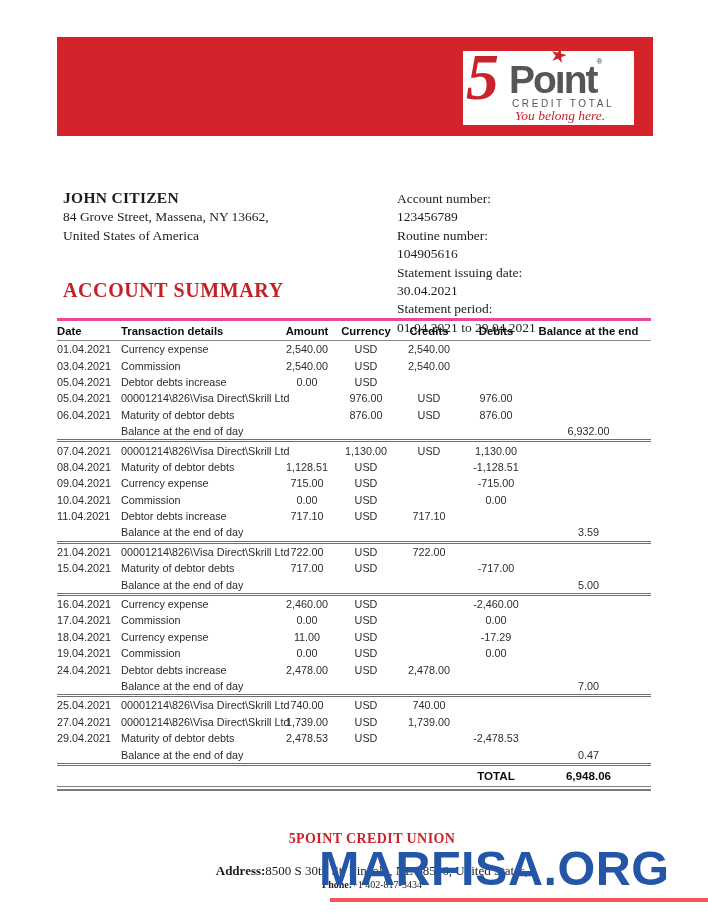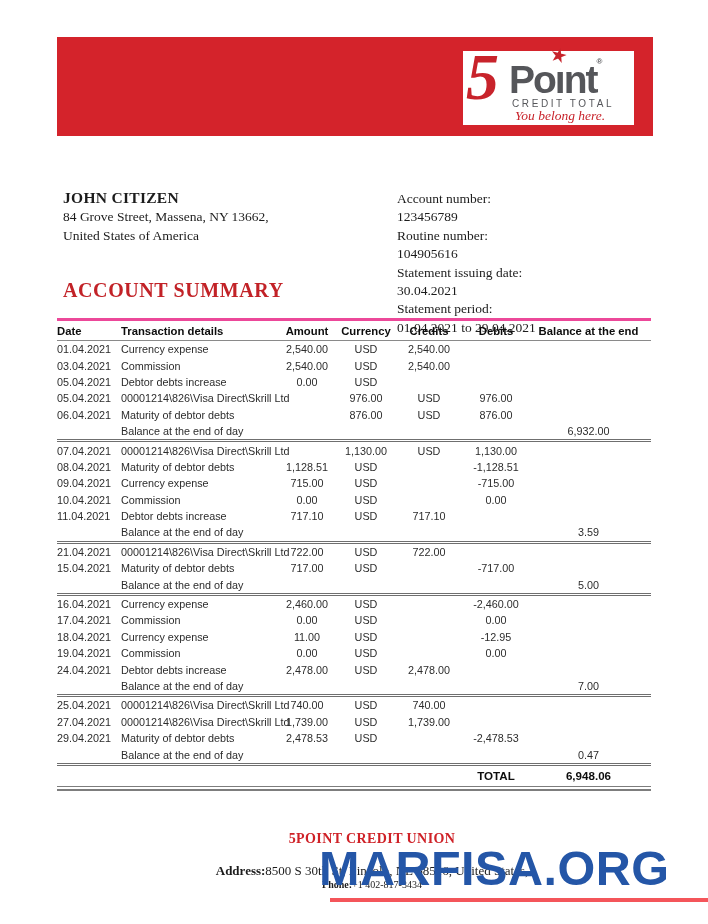--- a/index.html
+++ b/index.html
@@ -292,21 +292,21 @@
           <td class="num"></td>
           <td class="num">0.00</td>
           <td class="num"></td>
         </tr>
         <tr class="data-row">
           <td class="c-date">18.04.2021</td>
           <td class="c-details">Currency expense</td>
           <td class="num">11.00</td>
           <td class="num">USD</td>
           <td class="num"></td>
-          <td class="num">-12.95</td>
+          <td class="num">-17.29</td>
           <td class="num"></td>
         </tr>
         <tr class="data-row">
           <td class="c-date">19.04.2021</td>
           <td class="c-details">Commission</td>
           <td class="num">0.00</td>
           <td class="num">USD</td>
           <td class="num"></td>
           <td class="num">0.00</td>
           <td class="num"></td>

